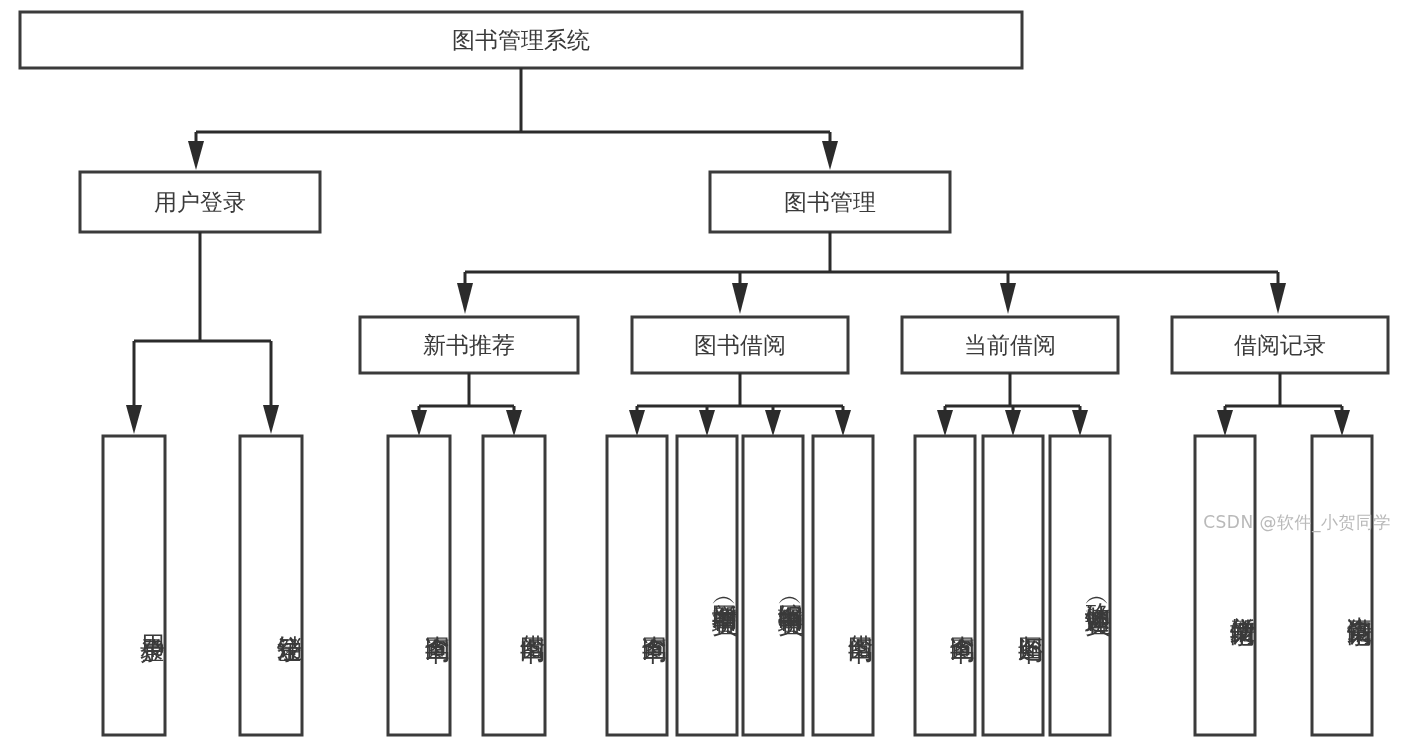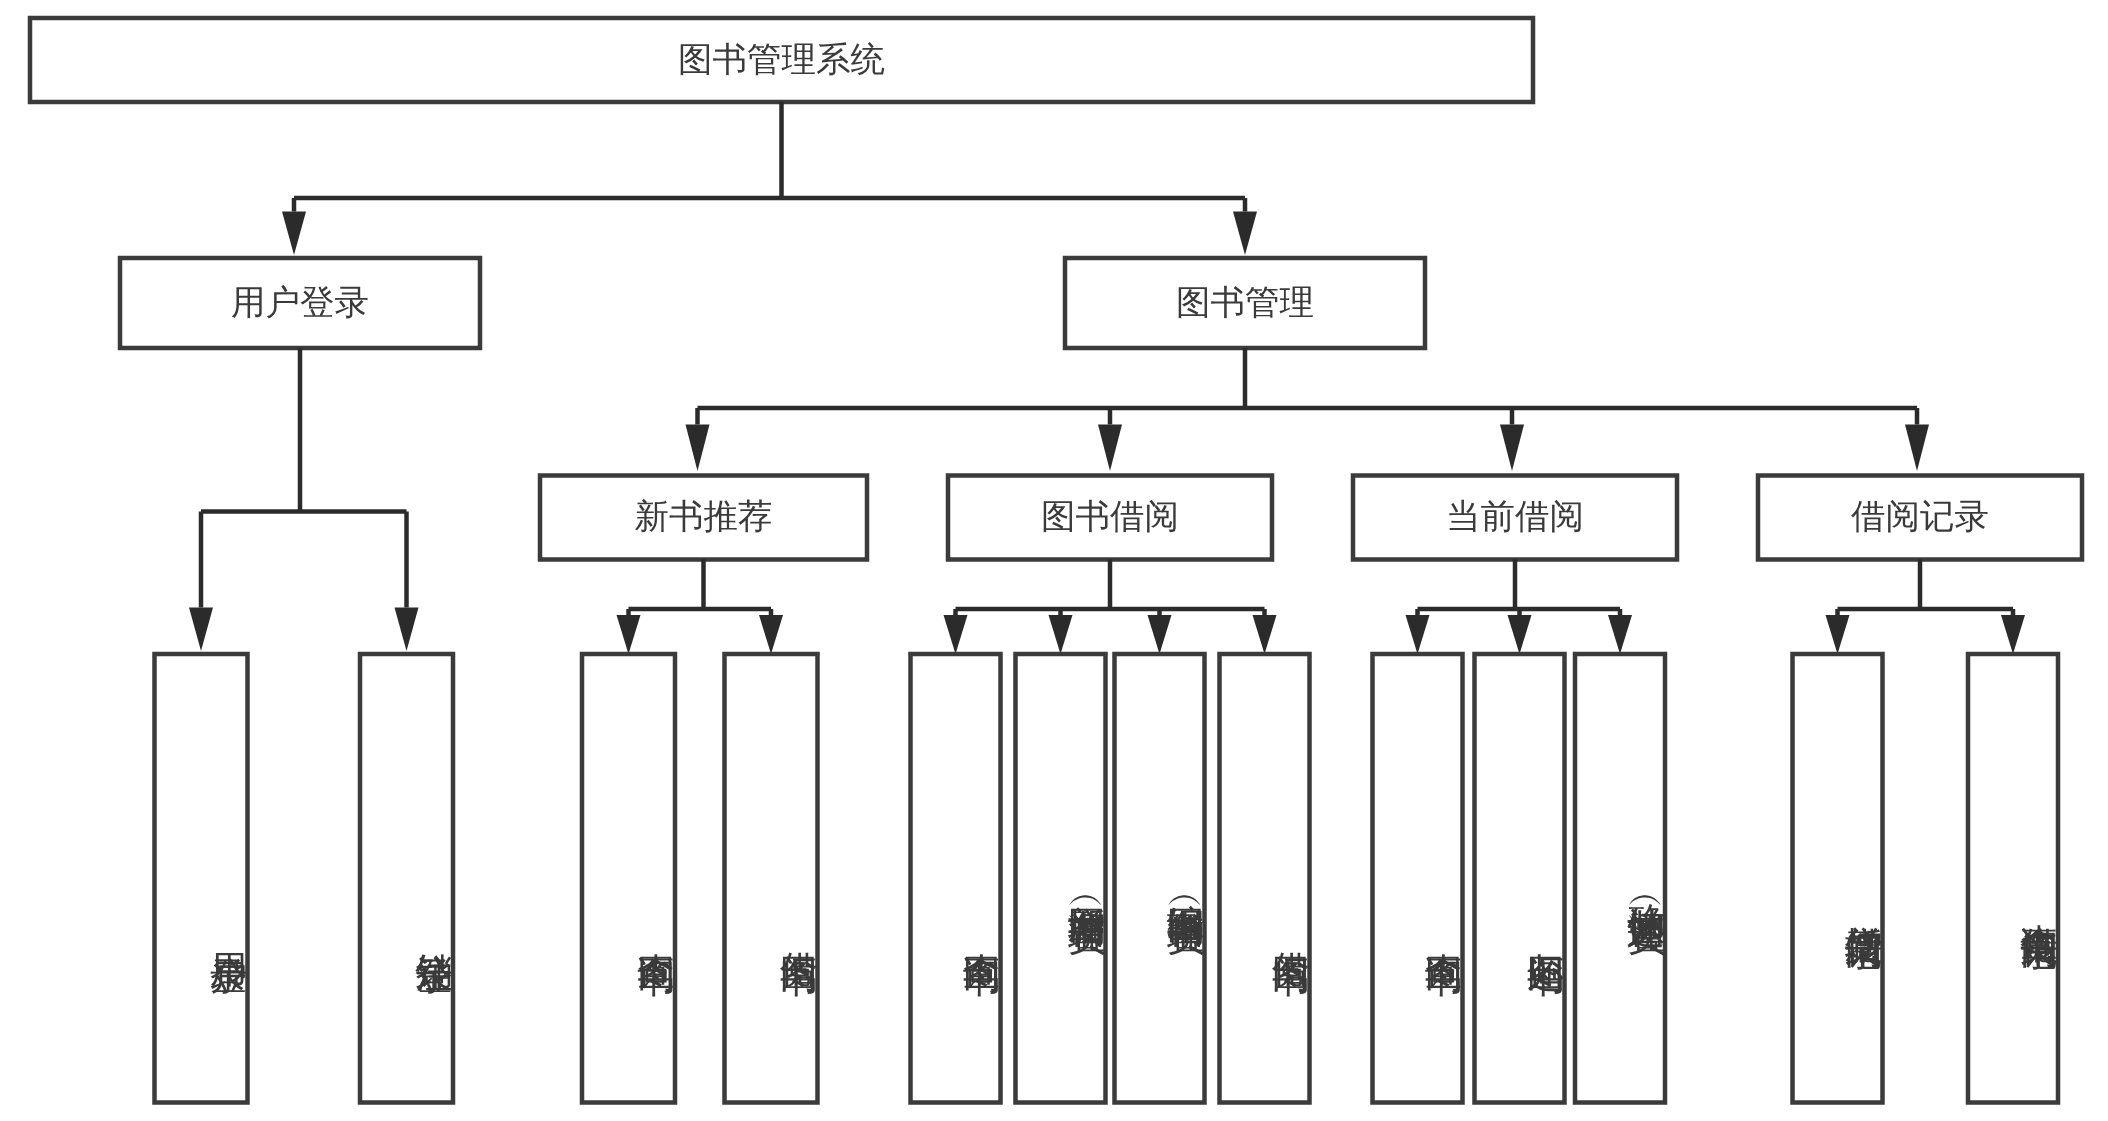--- a/index.html
+++ b/index.html
@@ -207,14 +207,15 @@
   <div class="vlabel-wrap" style="left:743px; top:444px; width:60px; height:291px;">编辑图书（管理员）</div>
   <div class="vlabel-wrap" style="left:813px; top:500px; width:60px; height:235px;">借阅图书</div>
 
   <div class="vlabel-wrap" style="left:915px; top:500px; width:60px; height:235px;">查询图书</div>
   <div class="vlabel-wrap" style="left:983px; top:500px; width:60px; height:235px;">归还图书</div>
   <div class="vlabel-wrap" style="left:1050px; top:444px; width:60px; height:291px;">确认归还（管理员）</div>
 
   <div class="vlabel-wrap" style="left:1195px; top:466px; width:60px; height:269px;">新增借阅记录</div>
   <div class="vlabel-wrap" style="left:1312px; top:466px; width:60px; height:269px;">查询借阅记录</div>
 
+  <div class="watermark">CSDN @软件_小贺同学</div>
 
 </div>
 
 </body></html>

